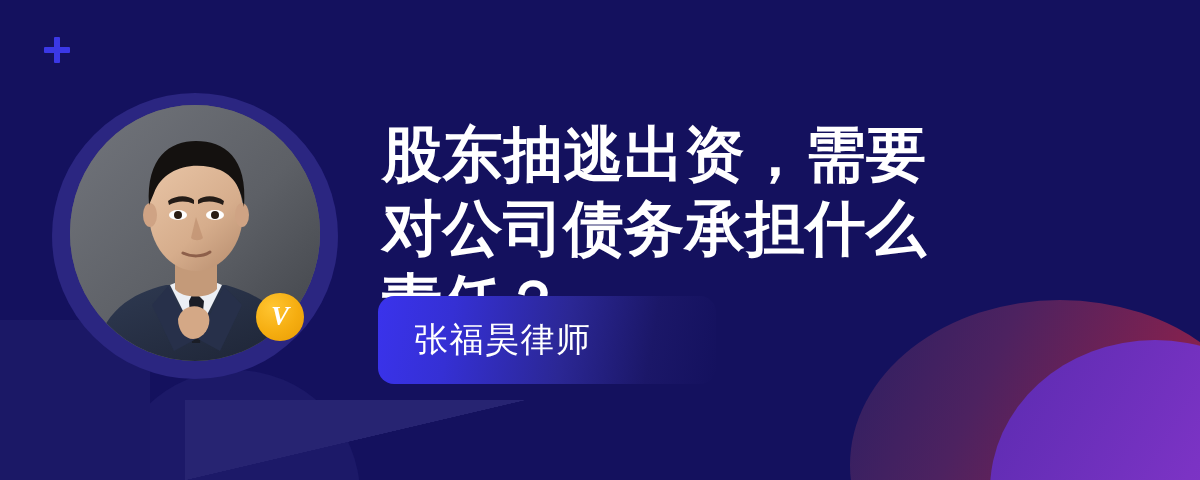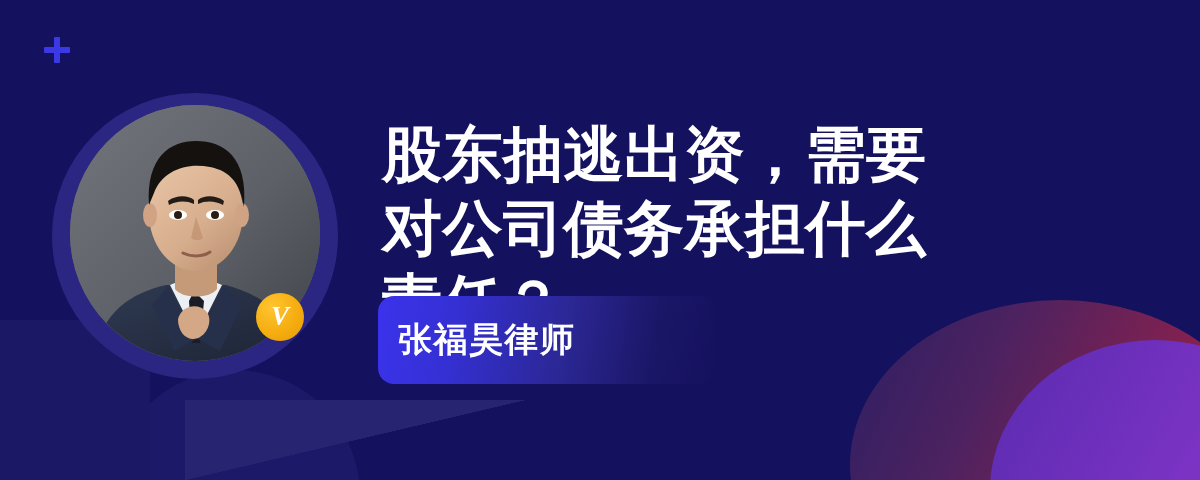--- a/index.html
+++ b/index.html
@@ -126,23 +126,23 @@
     position:absolute;
     left:378px; top:296px;
     width:338px; height:88px;
     border-radius:16px;
     background:linear-gradient(100deg, #3a33ec 0%, #3530d4 22%, #2b2794 55%, #1b1768 80%, #14115e 100%);
     display:flex; align-items:center;
   }
   .name-pill .name-text {
     color:#ffffff;
     font-size:34px;
-    font-weight:bold;
+    font-weight:normal;
     letter-spacing:1.5px;
-    padding-left:20px;
+    padding-left:36px;
   }
 </style>
 </head>
 <body>
 
 <div id="banner">
 
   <div class="bg-layer">
     <div class="deco-arc"></div>
     <div class="deco-band"></div>

